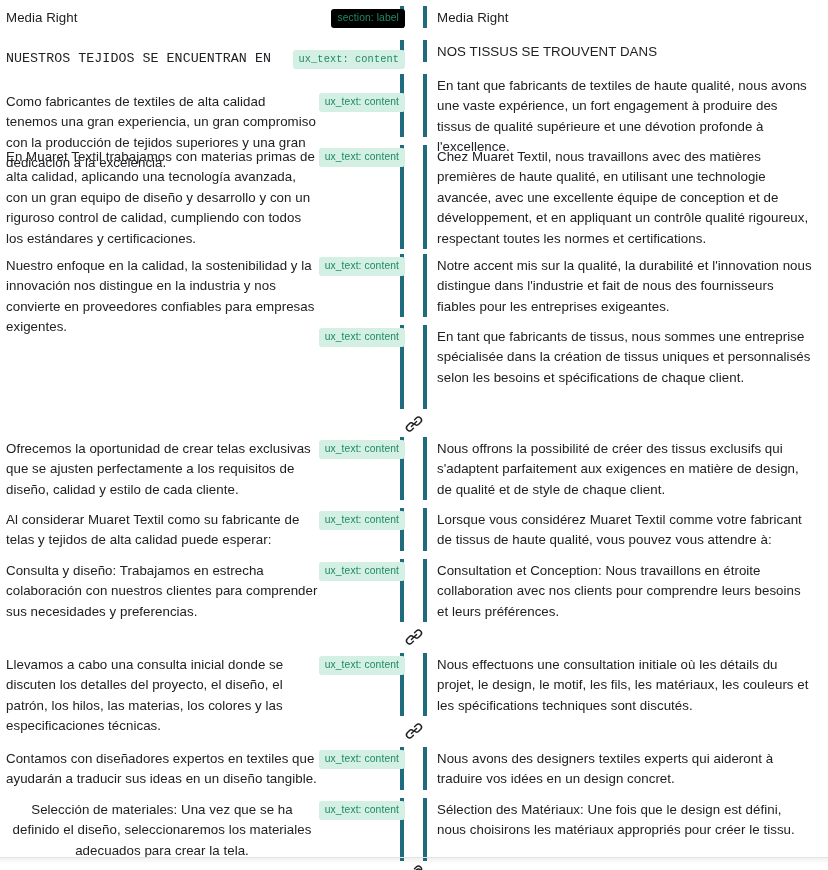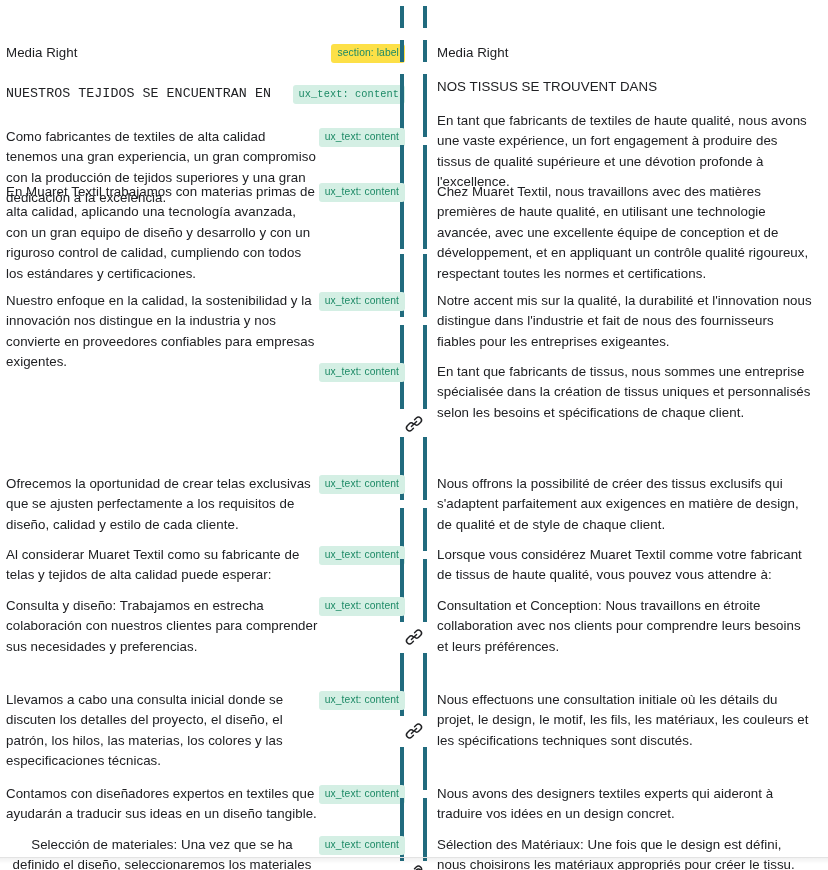--- a/index.html
+++ b/index.html
@@ -38,21 +38,20 @@
     width: 4px;
     border-radius: 0;
     background: #216b7e;
   }
   .pane-src .rule { right: 10px; }
   .pane-tgt .rule { left: 9px; }
 
   .seg-body {
     position: relative;
     min-height: 100%;
-    margin-top: 35px;
   }
   .pane-src .seg-body { padding: 0 96px 0 6px; }
   .pane-tgt .seg-body { padding: 0 14px 0 23px; }
 
   .seg-text {
     font-size: 13.3px;
     line-height: 20.4px;
     color: #202124;
     letter-spacing: 0.05px;
     white-space: pre-wrap;
@@ -105,21 +104,21 @@
 </style>
 </head>
 <body>
 
 <div id="app">
     <div class="seg-row" style="position: absolute; left: 0px; top: 0px;">
       <div class="pane pane-src">
         <span class="rule" style="top: 6px; height: 22px; background: rgb(33, 107, 126);"></span>
         <div class="seg-body" style="position: absolute; left: 0px; right: 0px; top: 8px;">
           <p class="seg-text">Media Right</p>
-          <span class="tag" style="background: #fde047; color: rgb(29, 138, 102);">section: label</span>
+          <span class="tag" style="background: #000000; color: rgb(29, 138, 102);">section: label</span>
         </div>
       </div>
       <div class="pane pane-tgt">
         <span class="rule" style="top: 6px; height: 22px; background: rgb(33, 107, 126);"></span>
         <div class="seg-body" style="position: absolute; left: 0px; right: 0px; top: 8px;">
           <p class="seg-text">Media Right</p>
         </div>
       </div>
     </div>
     <div class="seg-row" style="position: absolute; left: 0px; top: 0px;">

